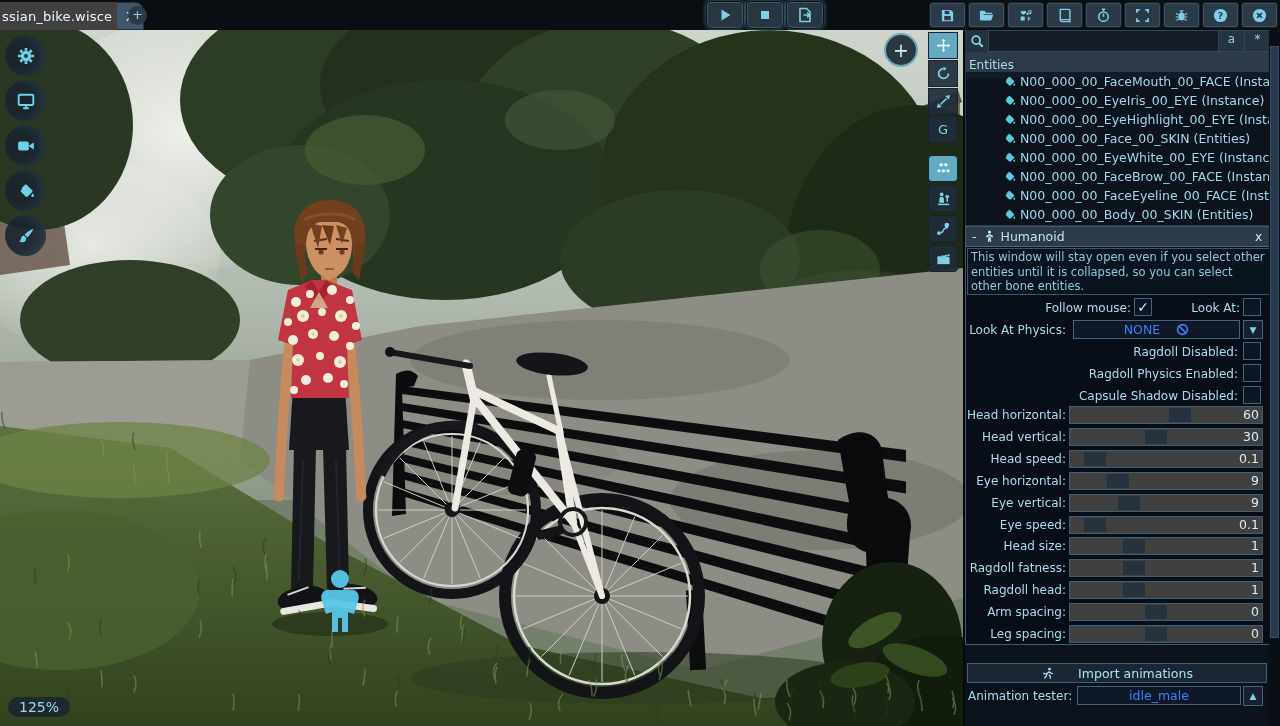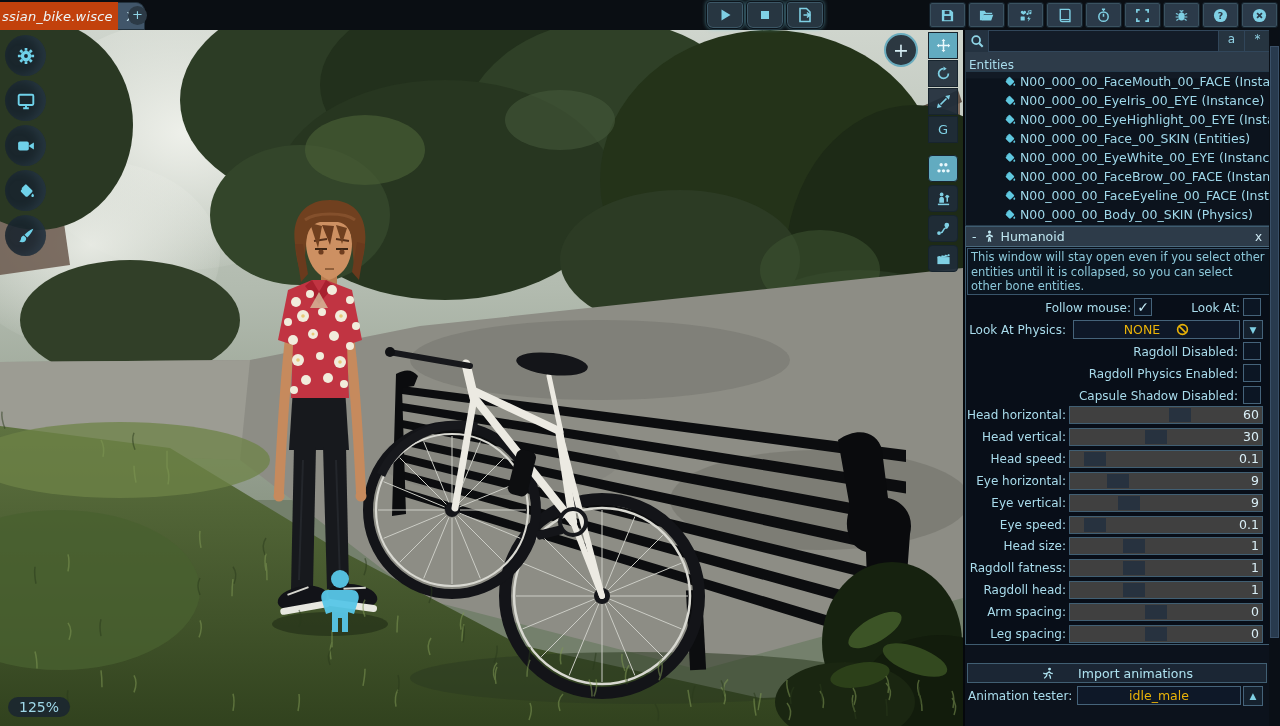--- a/index.html
+++ b/index.html
@@ -4,22 +4,22 @@
 <style>
   html,body{margin:0;padding:0;background:#05080c;}
   *{box-sizing:border-box;}
   .app{position:relative;width:1280px;height:726px;overflow:hidden;
        font-family:"DejaVu Sans","Liberation Sans",sans-serif;
        background:#0a0e14;color:#a9d9e8;-webkit-font-smoothing:antialiased;}
 
   
   .topbar{position:absolute;left:0;top:0;width:1280px;height:30px;background:#0a0e13;z-index:30;}
   .tab{position:absolute;left:0;top:2px;height:28px;display:flex;align-items:stretch;}
-  .tab-title{background:#c2410c;color:#eef7f9;font-size:13px;display:flex;align-items:center;
-             padding:0 5px 0 2px;letter-spacing:.2px;font-style:italic;}
+  .tab-title{background:#404040;color:#eef7f9;font-size:13px;display:flex;align-items:center;
+             padding:0 5px 0 2px;letter-spacing:.2px;}
   .tab-close{background:#41566a;color:#cdeef8;width:27px;display:flex;align-items:center;justify-content:center;
              font-size:13px;border-radius:0 9px 0 0;border:1px solid #22313d;border-left:none;}
   .newtab{position:absolute;left:128px;top:6px;width:19px;height:19px;border-radius:50%;
           background:#2c3a46;color:#8fd5e6;font-size:13px;line-height:17px;text-align:center;}
   .center-btns{position:absolute;left:706px;top:1px;display:flex;gap:2px;}
   .cbtn{width:38px;height:28px;background:#273641;border:1px solid #0c141b;border-radius:4px 4px 7px 7px;
         display:flex;align-items:center;justify-content:center;color:#7fd0e4;
         box-shadow:0 0 4px rgba(120,205,225,.55), inset 0 0 0 1px #3c5766;}
   .right-btns{position:absolute;right:2px;top:2px;display:flex;gap:2px;}
   .rbtn{width:37px;height:26px;background:#2b3a49;border:1px solid #14202a;border-radius:3px;
@@ -72,21 +72,21 @@
   .hum-header .ttl{margin-left:5px;}
   .hum-header .x{margin-left:auto;margin-right:8px;font-size:12px;color:#cfeaf4;}
   .hum-info{position:absolute;left:1px;top:21px;width:303px;height:47px;background:#0a141f;
             border:1px solid #39556b;color:#8cc8da;font-size:11.5px;line-height:1.28;padding:1px 3px;}
   .abs-row{position:absolute;left:0;width:306px;height:21px;}
   .lblr{position:absolute;top:0;height:21px;display:flex;align-items:center;justify-content:flex-end;color:#a9dcec;}
   .lbll{position:absolute;top:0;height:21px;display:flex;align-items:center;color:#a9dcec;}
   .cb{position:absolute;top:1px;width:18px;height:18px;background:#0c1624;border:1px solid #45637a;
       color:#c4ecf7;font-size:14px;display:flex;align-items:center;justify-content:center;}
   .dropdown{position:absolute;top:1px;height:19px;background:#0e1828;border:1px solid #45637a;
-            color:#eab308;font-size:12.5px;display:flex;align-items:center;justify-content:center;gap:16px;}
+            color:#3b82f6;font-size:12.5px;display:flex;align-items:center;justify-content:center;gap:16px;}
   .dd-arrow{position:absolute;top:1px;width:20px;height:19px;background:#15212e;border:1px solid #45637a;
             color:#7fd0e4;font-size:9px;display:flex;align-items:center;justify-content:center;}
   .slider-row{position:absolute;left:0;width:306px;height:21px;}
   .slider-row .slbl{position:absolute;left:0;top:0;width:100px;height:20px;display:flex;align-items:center;
                     justify-content:flex-end;color:#a9dcec;font-size:12px;}
   .strack{position:absolute;left:103px;top:1px;width:194px;height:18px;background:#404040;border:1px solid #415f73;}
   .sthumb{position:absolute;top:1px;width:22px;height:14px;background:#27323f;}
   .sval{position:absolute;right:3px;top:0;height:16px;color:#d9eef6;font-size:12.5px;}
   .import-btn{position:absolute;left:2px;top:633px;width:300px;height:20px;background:#1b2634;
               border:1px solid #415f73;color:#aee2f0;font-size:12.5px;display:flex;align-items:center;
@@ -652,21 +652,21 @@
             <path d="M8.1 2.5 4.5 6.1" stroke="currentColor" stroke-width="1.3" fill="none"></path>
           </svg>
           <span>N00_000_00_FaceEyeline_00_FACE (Instance)</span>
         </div>
         <div class="entity-row">
           <svg viewBox="0 0 16 16" width="13" height="13" class="ico">
             <path d="M8.3 2.2 13.5 7.4a1 1 0 0 1 0 1.4l-3.8 3.8a1.6 1.6 0 0 1-2.3 0L3.7 8.9a1.2 1.2 0 0 1 0-1.7L7.2 3.6z" fill="currentColor"></path>
             <path d="M14.1 10.3c.9 1.2 1.3 2 .6 2.7-.5.5-1.4.4-1.8-.2-.4-.7 0-1.5 1.2-2.5z" fill="currentColor"></path>
             <path d="M8.1 2.5 4.5 6.1" stroke="currentColor" stroke-width="1.3" fill="none"></path>
           </svg>
-          <span>N00_000_00_Body_00_SKIN (Physics)</span>
+          <span>N00_000_00_Body_00_SKIN (Entities)</span>
         </div>
       </div>
 
     <div class="hum-window">
       <div class="hum-header">
         <span class="dash">-</span>
         <svg class="ico" width="13" height="13" viewBox="0 0 16 16" fill="currentColor">
             <circle cx="8" cy="2.6" r="1.9"></circle>
             <path d="M8 5 L3.5 7.5 L4.5 9.1 L8 7.3 L11.5 9.1 L12.5 7.5 Z"></path>
             <path d="M6.8 8.5 h2.4 l1 6 h-1.8 L8 11.4 L7.6 14.5 H5.8 Z"></path>

